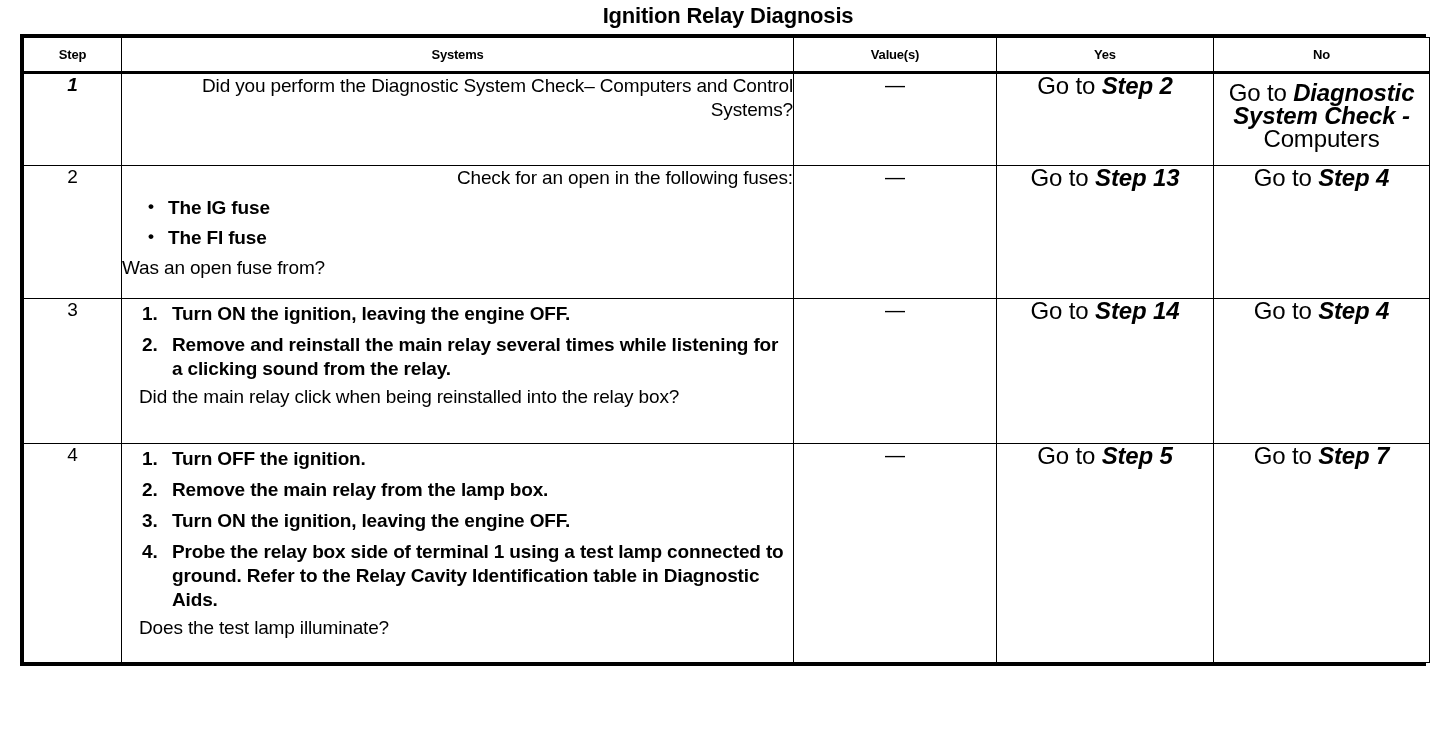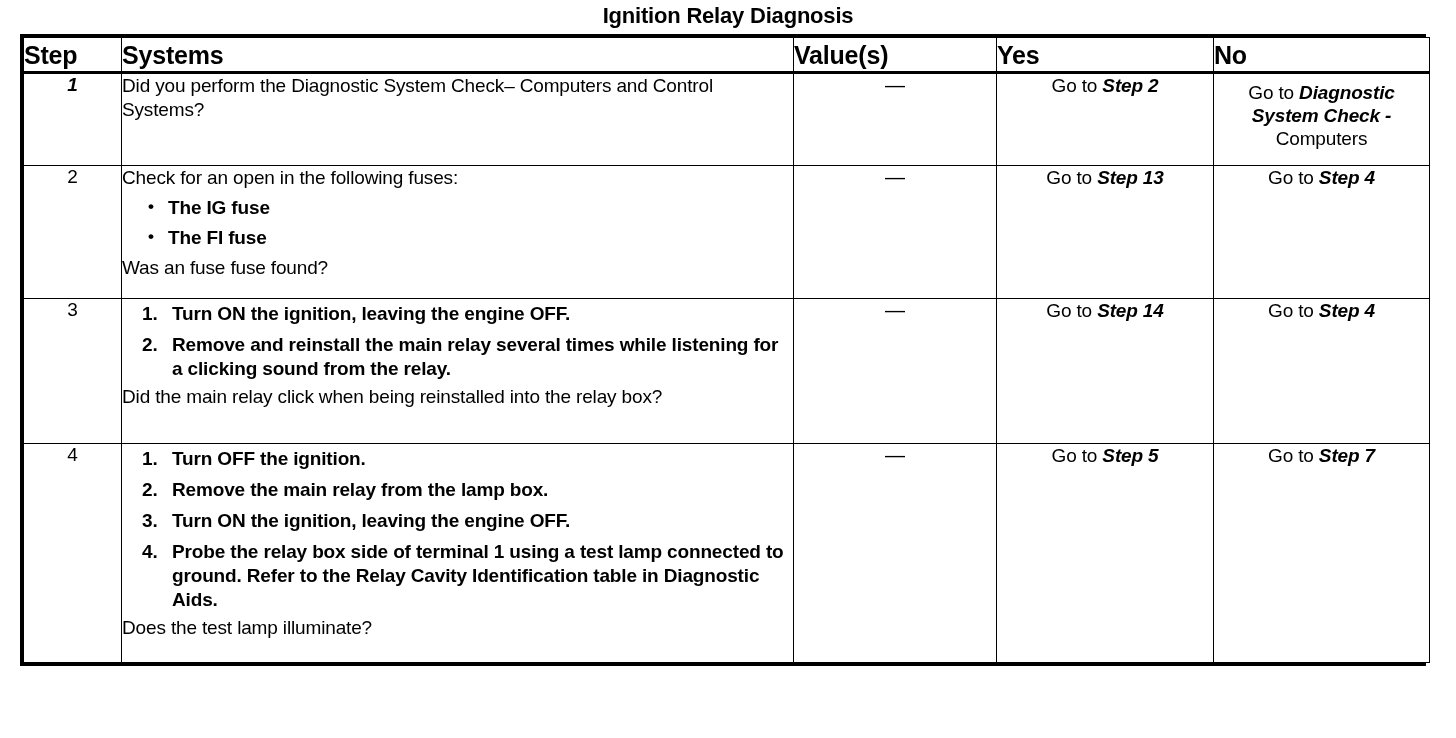--- a/index.html
+++ b/index.html
@@ -61,23 +61,23 @@
   col.c-step  { width: 98px; }
   col.c-act   { width: 672px; }
   col.c-val   { width: 203px; }
   col.c-yes   { width: 217px; }
   col.c-no    { width: 216px; }
 
   
   tr.head-row th {
     border-bottom-width: 3px;
     height: 33px;
-    text-align: left;
-    vertical-align: middle;
-    font-size: 25px;
+    text-align: center;
+    vertical-align: middle;
+    font-size: 13px;
     font-weight: bold;
     line-height: 22px;
     letter-spacing: -0.2px;
   }
 
   
   tr.schem-row td {
     border-bottom-width: 3px;
     height: 32px;
     vertical-align: middle;
@@ -109,34 +109,34 @@
   }
   td.value-cell {
     text-align: center;
     vertical-align: middle;
     font-size: 20px;
     line-height: 22px;
   }
   td.yn-cell {
     text-align: center;
     vertical-align: bottom;
-    font-size: 19px;
+    font-size: 24px;
     line-height: 23px;
     padding-bottom: 6px;
     letter-spacing: -0.15px;
   }
   td.yn-cell.top-align {
     vertical-align: top;
     padding-top: 7px;
     padding-bottom: 0;
   }
   .goto-ital { font-style: italic; font-weight: bold; }
 
   
-  .lead-line { margin: 0 0 2px 0; }
+  .lead-line { margin: 0 0 2px 0; text-align: right; }
   .tail-line { margin: 2px 0 0 0; }
 
   ul.bullets {
     list-style: none;
     margin: 4px 0 4px 0;
     padding: 0 0 0 26px;
     font-weight: bold;
   }
   ul.bullets li {
     position: relative;
@@ -169,20 +169,21 @@
     position: absolute;
     left: 0;
     top: 0;
     width: 22px;
     text-align: left;
   }
   ol.numlist li:last-child { margin-bottom: 2px; }
 
   .row-tail {
     margin-top: 4px;
+    margin-left: 17px;
   }
 
   
   tr.r1 td { height: 84px; }
   tr.r2 td { height: 132px; }
   tr.r3 td { height: 144px; }
   tr.r4 td { height: 218px; }
 </style>
 </head>
 <body>
@@ -225,21 +226,21 @@
         </tr>
 
         <tr class="r2">
           <td class="step-cell">2</td>
           <td class="action-cell">
             <p class="lead-line">Check for an open in the following fuses:</p>
             <ul class="bullets">
               <li>The IG fuse</li>
               <li>The FI fuse</li>
             </ul>
-            <p class="tail-line">Was an fuse fuse found?</p>
+            <p class="tail-line">Was an open fuse from?</p>
           </td>
           <td class="value-cell">—</td>
           <td class="yn-cell"><span>Go to </span><span class="goto-ital">Step 13</span></td>
           <td class="yn-cell"><span>Go to </span><span class="goto-ital">Step 4</span></td>
         </tr>
 
         <tr class="r3">
           <td class="step-cell">3</td>
           <td class="action-cell">
             <ol class="numlist">

